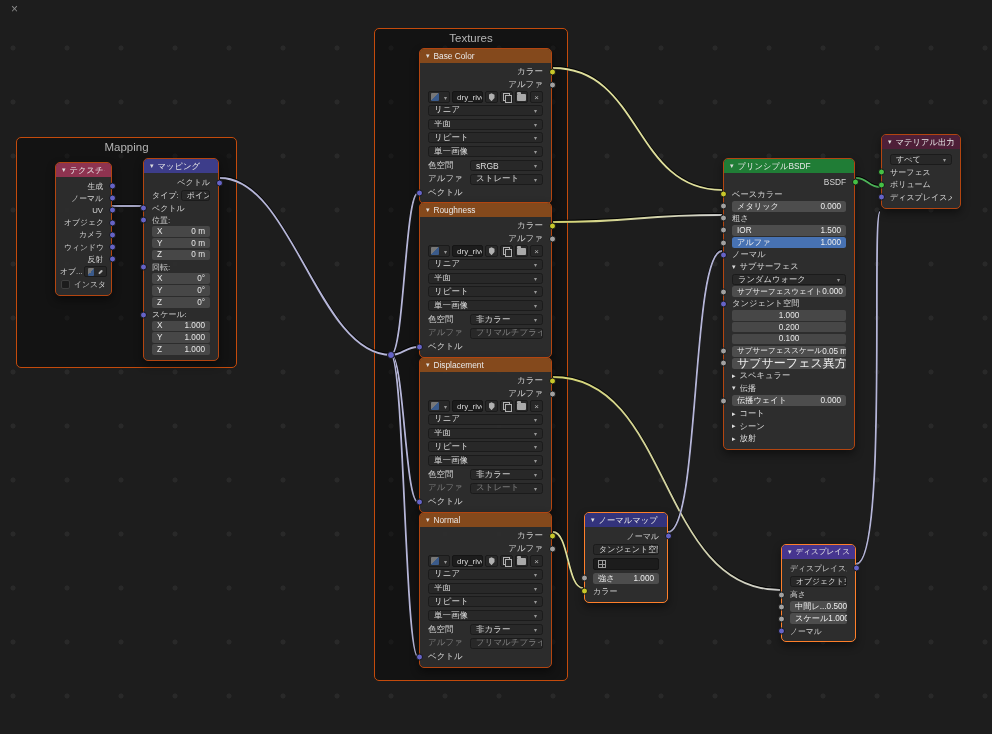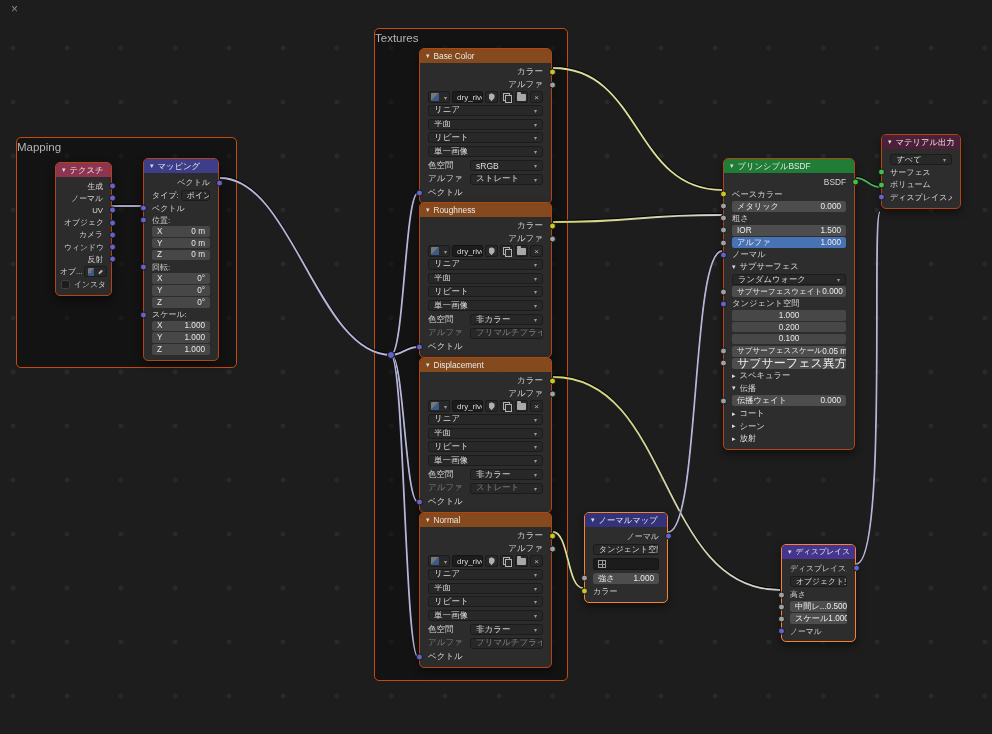--- a/index.html
+++ b/index.html
@@ -5,21 +5,21 @@
   html,body{margin:0;padding:0;background:#1d1d1d;}
   *{box-sizing:border-box;}
   .canvas{position:relative;width:992px;height:734px;overflow:hidden;
     font-family:"Liberation Sans","DejaVu Sans",sans-serif;
     background-color:#1d1d1d;
     background-image:radial-gradient(circle,#292929 2.2px,transparent 2.8px);
     background-size:54px 54px;background-position:-14px 21px;}
   .crosshair{position:absolute;left:11px;top:2px;color:#8a8a8a;font-size:12px;z-index:5;}
   
   .frame{position:absolute;background:rgba(8,8,8,0.45);border:1.5px solid #c44b0c;border-radius:5px;z-index:1;}
-  .frame-title{position:absolute;top:3px;left:0;right:0;color:#b4b4b4;font-size:11.5px;}
+  .frame-title{position:absolute;top:3px;left:0;right:0;text-align:center;color:#b4b4b4;font-size:11.5px;}
   
   .wires{position:absolute;left:0;top:0;z-index:2;pointer-events:none;}
   .wire{fill:none;stroke-width:1.8px;filter:drop-shadow(0 0.6px 0.4px rgba(0,0,0,0.85)) drop-shadow(0 -0.6px 0.4px rgba(0,0,0,0.85));}
   
   .node{position:absolute;background:#2e2e2ef5;border:1px solid #b34510;border-radius:5px;z-index:3;
     box-shadow:0 4px 9px rgba(0,0,0,0.45);font-size:8.5px;color:#d4d4d4;}
   .node.active{border:1.5px solid #ff7f2a;}
   .nheader{height:14px;display:flex;align-items:center;gap:4px;padding:0 6px;border-radius:4px 4px 0 0;
     color:#e9e9e9;font-size:8.3px;white-space:nowrap;overflow:hidden;}
   .chev{font-size:7px;color:#ddd;flex:0 0 auto;}
@@ -359,21 +359,21 @@
         </div>
     </div>
   </div>
 
   <div class="node" style="left:881px;top:134px;width:80px;font-size:8px;">
     <div class="nheader hdr-output">
       <span class="chev">▾</span>
       <span class="lbl">マテリアル出力</span>
     </div>
     <div class="nbody">
-      <div class="row" style="height:14px;font-style:italic;">
+      <div class="row" style="height:14px;">
           <span class="dd">
             <span>すべて</span>
             <span class="ddc">▾</span>
           </span>
         </div>
       <div class="row" style="height:12.5px;">
           <span class="sock l c-shd"></span>
           <span class="lbl">サーフェス</span>
         </div>
       <div class="row" style="height:12.5px;">

